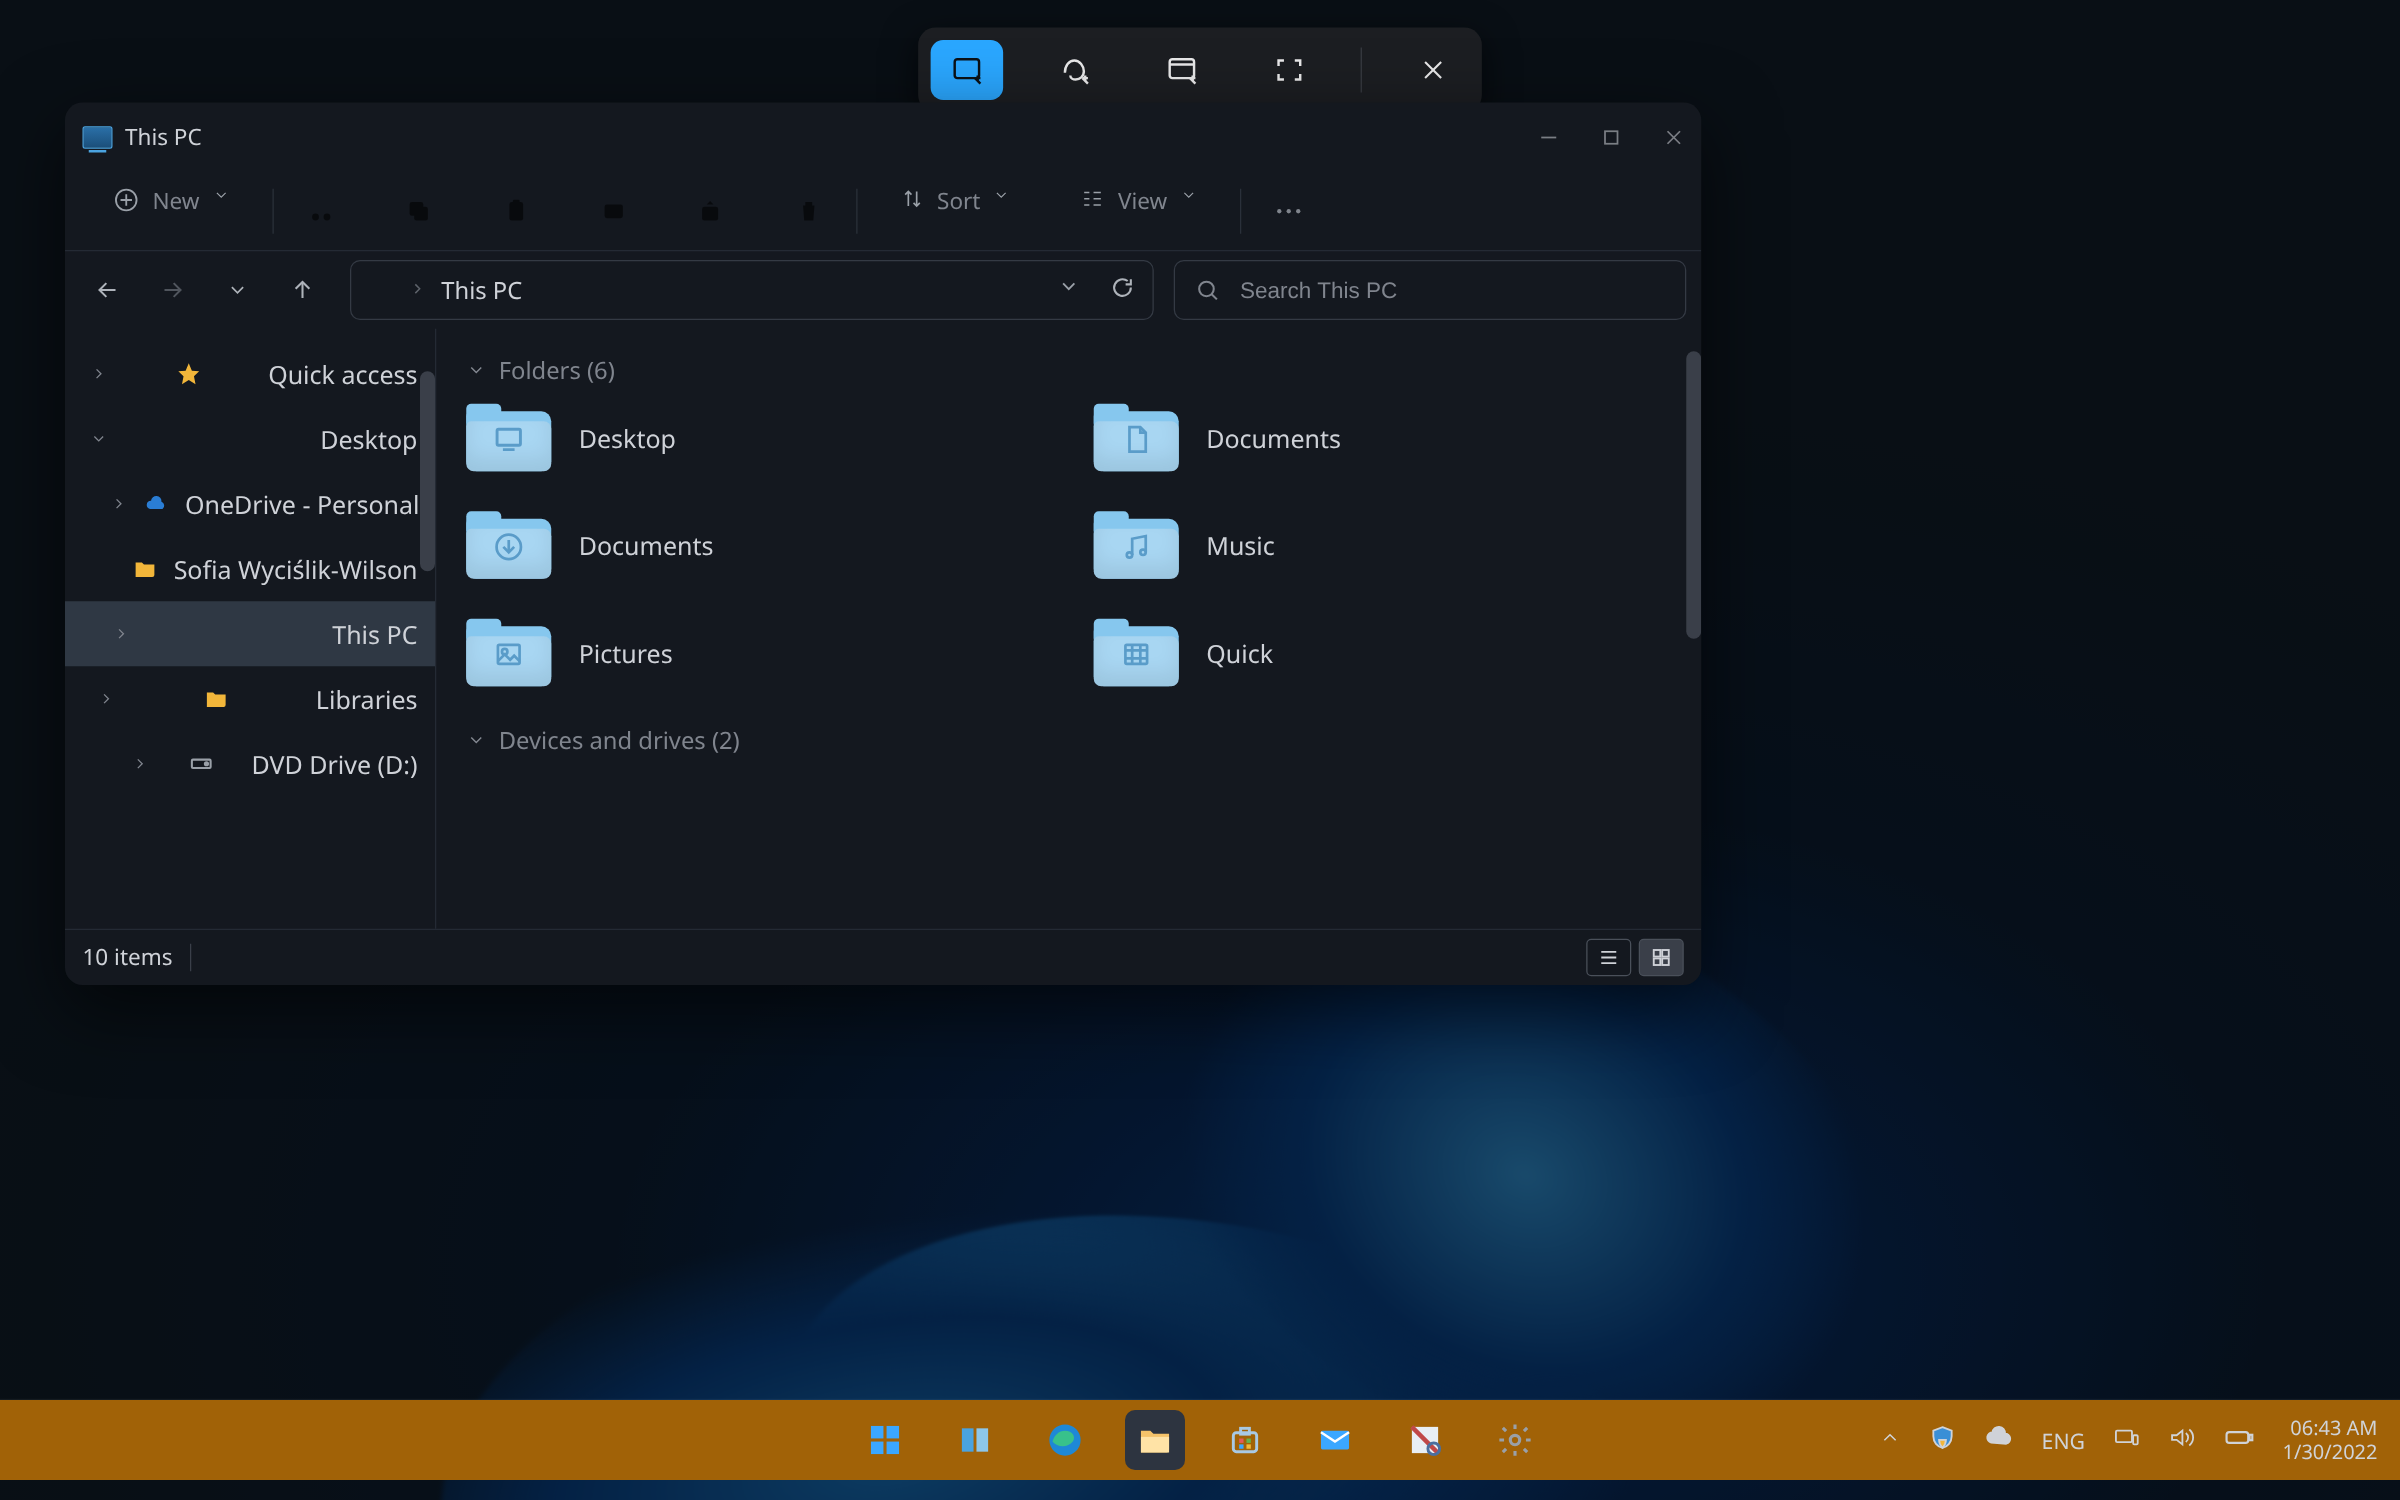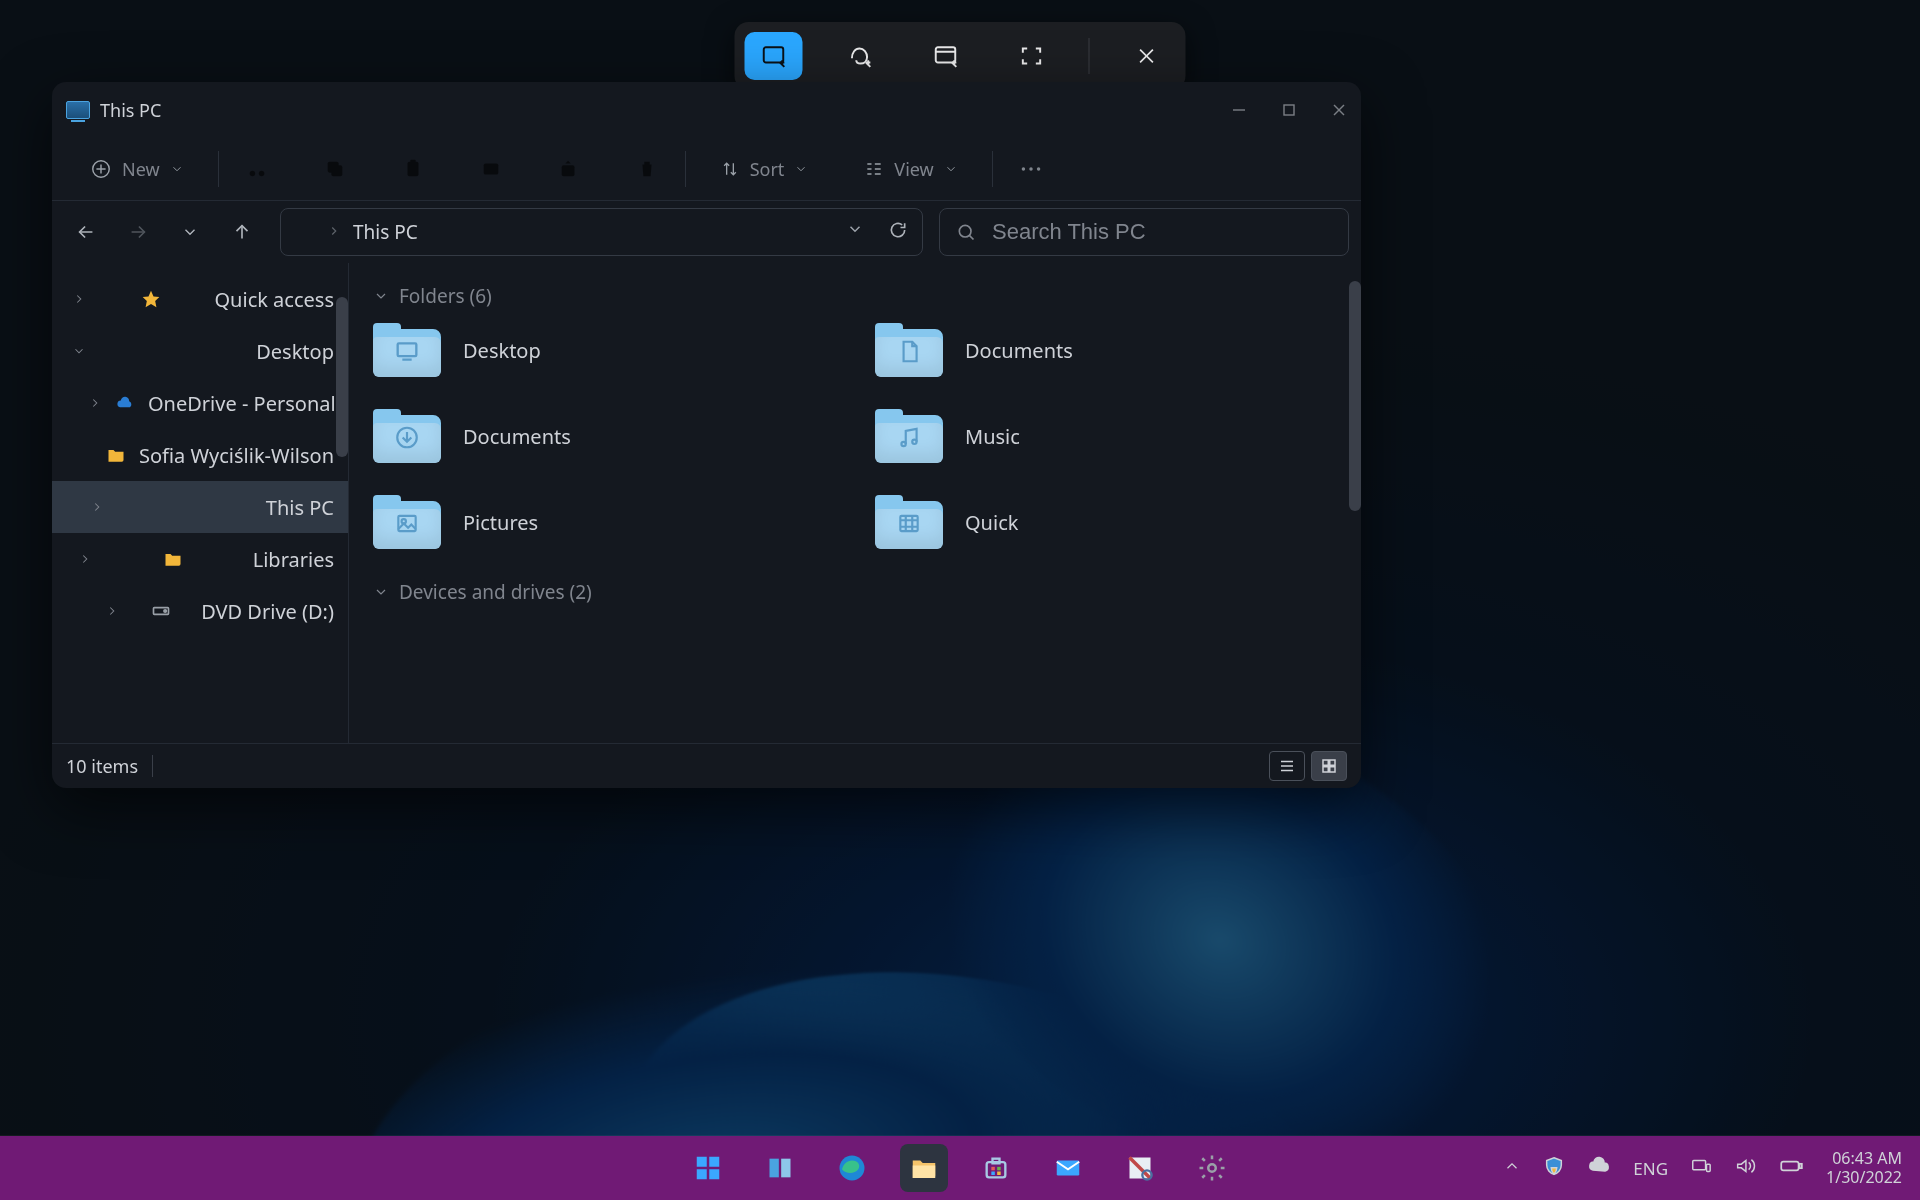--- a/index.html
+++ b/index.html
@@ -67,21 +67,21 @@
   .titlebar .icon-pc:after { content:""; position:absolute; left:4px; right:4px; bottom:-4px; height:2px; background:#4aa3e0; }
   .titlebar .title { font-size:18px; color:var(--text); }
   .winbtns { display:flex; gap:30px; }
   .winbtns .wb { width:20px; height:20px; display:flex; align-items:center; justify-content:center; cursor:pointer; opacity:.55; }
   .winbtns svg { stroke:#cfd2d8; stroke-width:1.4; fill:none; }
 
   .toolbar {
     height:62px; display:flex; align-items:center; gap:10px; padding:0 28px;
     border-bottom:1px solid #242a34;
   }
-  .tb-btn { display:flex; align-items:center; gap:10px; height:40px; padding:0 10px; border-radius:6px; cursor:pointer; color:var(--text-dim); }
+  .tb-btn { display:flex; align-items:flex-start; gap:10px; height:40px; padding:0 10px; border-radius:6px; cursor:pointer; color:var(--text-dim); }
   .tb-btn svg { stroke:#9aa0a8; fill:none; stroke-width:1.6; }
   .tb-btn .lbl { font-size:18px; color:var(--text-dim); }
   .tb-sep { width:1px; height:36px; background:#2a303a; margin:0 14px; }
   .tb-icon { width:28px; height:28px; display:flex; align-items:center; justify-content:center; border-radius:6px; cursor:pointer; opacity:.55; }
 
   .navrow {
     height:62px; display:flex; align-items:center; gap:16px; padding:0 12px 0 22px;
   }
   .nav-arrows { display:flex; align-items:center; gap:28px; margin-right:10px; }
   .nav-arrows .na { width:24px; height:24px; display:flex; align-items:center; justify-content:center; cursor:pointer; }
@@ -93,21 +93,21 @@
   }
   .addr .crumb { display:flex; align-items:center; gap:12px; font-size:19px; cursor:pointer; }
   .addr .chev { opacity:.55; }
   .addr .refresh { margin-left:auto; display:flex; gap:24px; }
   .searchbox {
     width:376px; height:46px; border:1px solid #343a44; border-radius:8px;
     display:flex; align-items:center; gap:14px; padding:0 16px;
   }
   .searchbox input {
     flex:1; background:transparent; border:none; outline:none; color:var(--text);
-    font-size:22px;
+    font-size:18px;
   }
   .searchbox input::placeholder { color:var(--text-dim); }
 
   .body { flex:1; display:flex; min-height:0; }
   .sidebar {
     width:296px; border-right:1px solid #242a34; padding-top:10px;
     position:relative; flex-shrink:0;
   }
   .sidebar .sbitem {
     height:52px; display:flex; align-items:center; gap:12px; padding:0 14px 0 18px;
@@ -140,22 +140,22 @@
     height:44px; border-top:1px solid #242a34; display:flex; align-items:center;
     padding:0 14px; font-size:18px;
   }
   .statusbar .vsep { width:1px; height:22px; background:#3a3f49; margin:0 14px; }
   .view-toggle { margin-left:auto; display:flex; gap:6px; }
   .vt { width:34px; height:28px; border:1px solid #4a505a; border-radius:4px; display:flex; align-items:center; justify-content:center; cursor:pointer; }
   .vt.active { background:#3a3f49; }
 
   
   .taskbar {
-    position:absolute; left:0; right:0; bottom:0; height:64px;
-    background:#701a75; display:flex; align-items:center;
+    position:absolute; left:0; right:0; bottom:16px; height:64px;
+    background:#a16207; display:flex; align-items:center;
     box-shadow:0 -1px 0 rgba(255,255,255,.05);
     justify-content:flex-end;
   }
   .tb-center {
     position:absolute; left:50%; transform:translateX(-50%);
     display:flex; align-items:center; gap:24px;
   }
   .tbicon { width:48px; height:48px; border-radius:8px; display:flex; align-items:center; justify-content:center; cursor:pointer; }
   .tbicon.active { background:#2d3440; }
   .tb-right {

